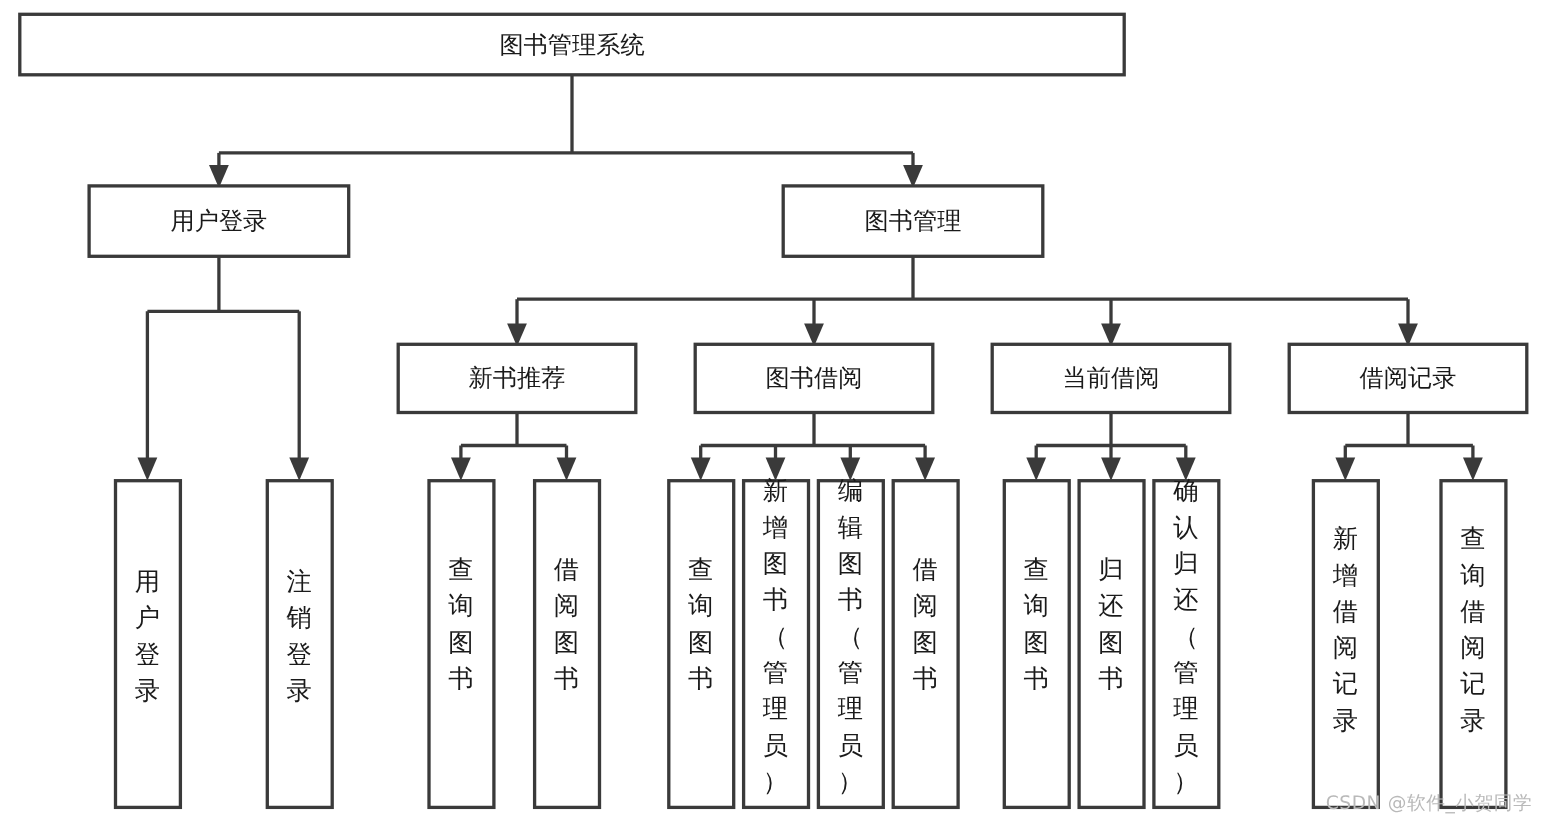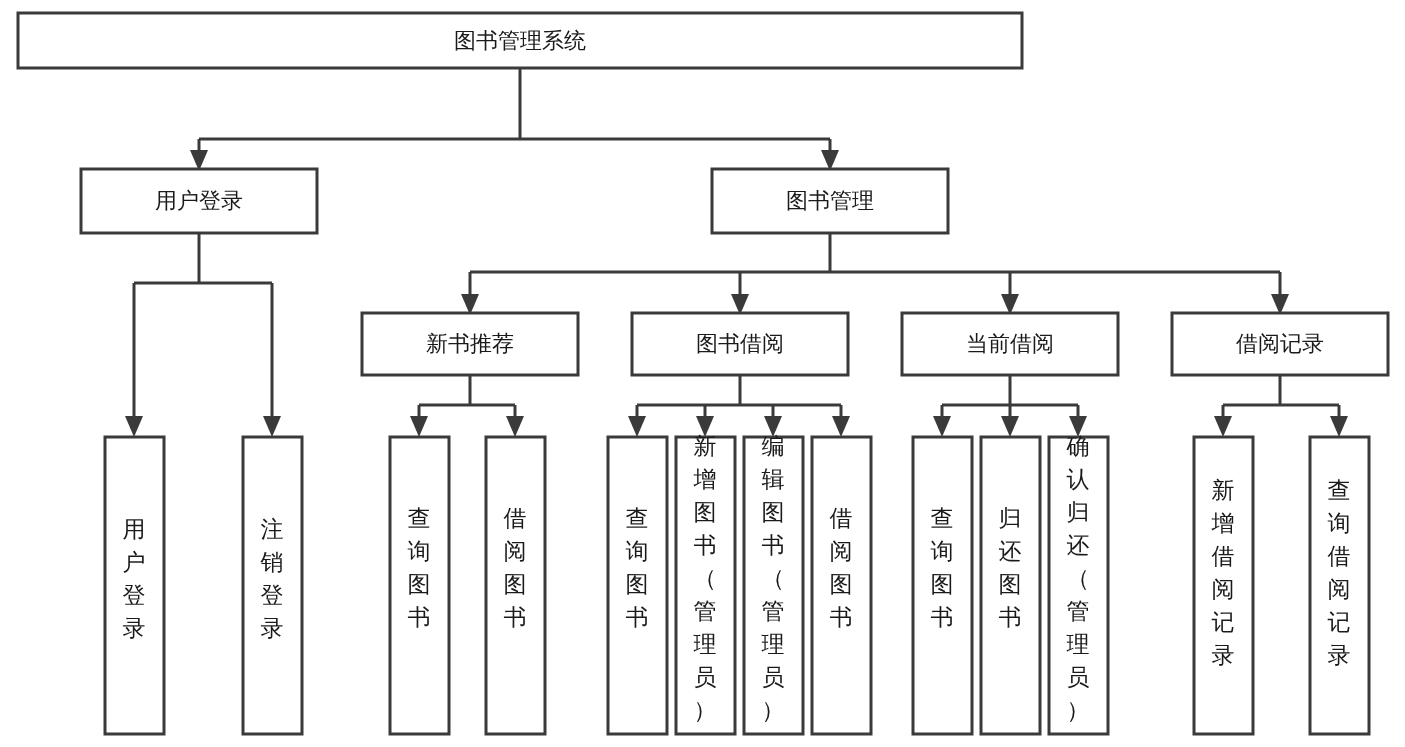--- a/index.html
+++ b/index.html
@@ -213,13 +213,14 @@
     <g>
       <rect class="node-box" x="1194" y="437" width="59" height="297"></rect>
       <text class="node-label-v" x="1223" y="0"><tspan x="1223" y="497.5">新</tspan><tspan x="1223" y="530.5">增</tspan><tspan x="1223" y="563.5">借</tspan><tspan x="1223" y="596.5">阅</tspan><tspan x="1223" y="629.5">记</tspan><tspan x="1223" y="662.5">录</tspan></text>
     </g>
     <g>
       <rect class="node-box" x="1310" y="437" width="59" height="297"></rect>
       <text class="node-label-v" x="1339" y="0"><tspan x="1339" y="497.5">查</tspan><tspan x="1339" y="530.5">询</tspan><tspan x="1339" y="563.5">借</tspan><tspan x="1339" y="596.5">阅</tspan><tspan x="1339" y="629.5">记</tspan><tspan x="1339" y="662.5">录</tspan></text>
     </g>
   </svg>
 
+  <div class="watermark">CSDN @软件_小贺同学</div>
 </div>
 
 </body></html>

